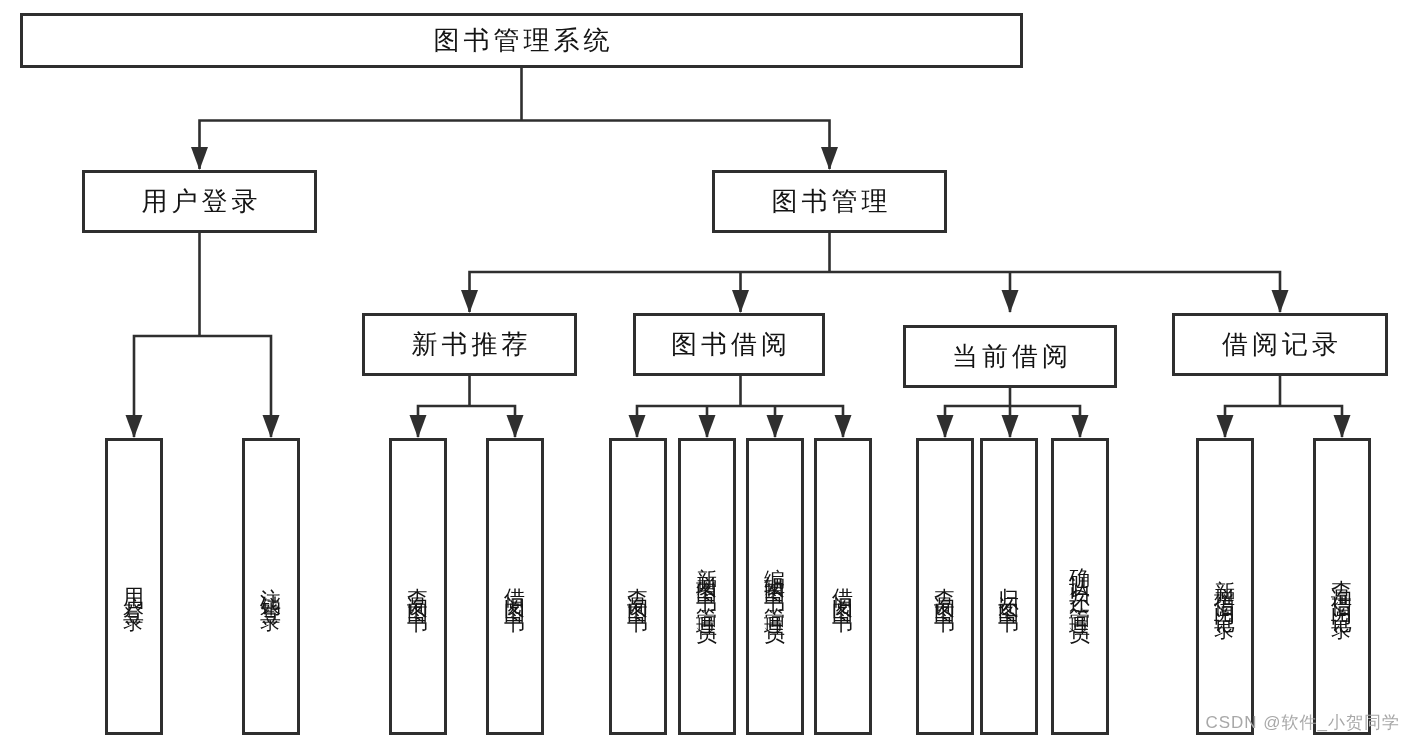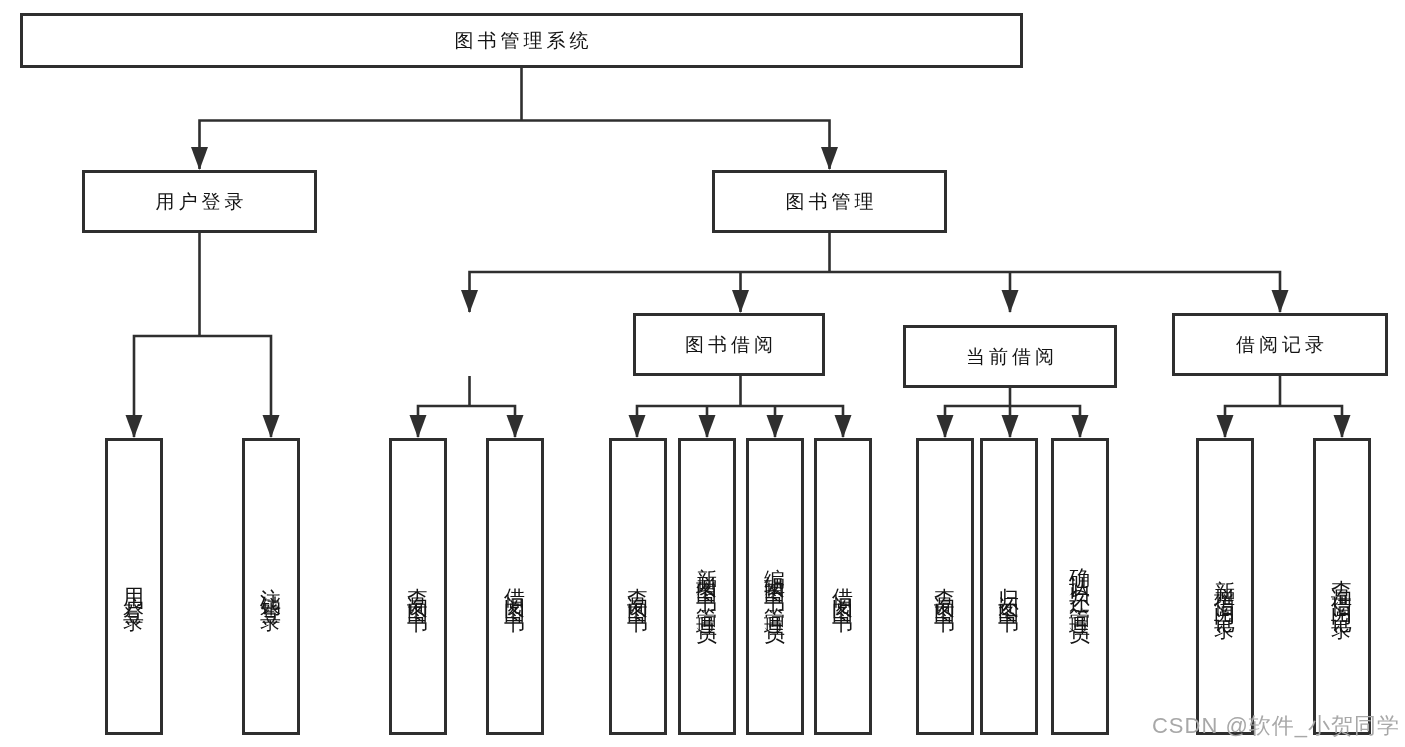--- a/index.html
+++ b/index.html
@@ -31,21 +31,21 @@
     display: flex;
     align-items: center;
     justify-content: center;
     z-index: 2;
     color: #141414;
   }
   .node.h {
     height: 63px;
   }
   .node.h .label {
-    font-size: 19px;
+    font-size: 26px;
     letter-spacing: 4px;
     white-space: nowrap;
     text-indent: 4px;
   }
   .node.root {
     left: 20px;
     top: 13px;
     width: 1003px;
     height: 55px;
   }
@@ -58,21 +58,21 @@
     writing-mode: vertical-rl;
     text-orientation: upright;
     font-size: 21px;
     letter-spacing: 8px;
     line-height: 1;
   }
   .watermark {
     position: absolute;
     right: 5px;
     top: 711px;
-    font-size: 22px;
+    font-size: 17px;
     letter-spacing: 1px;
     color: #a8a8a8;
     z-index: 5;
     white-space: nowrap;
   }
 </style>
 </head>
 <body>
 
 <div class="stage">
@@ -133,20 +133,23 @@
     <span class="label">图书管理系统</span>
   </div>
 
   <div class="node h" style="left:82px; top:170px; width:235px;">
     <span class="label">用户登录</span>
   </div>
   <div class="node h" style="left:712px; top:170px; width:235px;font-family:Liberation Serif, serif;">
     <span class="label">图书管理</span>
   </div>
 
+  <div class="node h" style="left:362px; top:313px; width:215px;">
+    <span class="label">新书推荐</span>
+  </div>
   <div class="node h" style="left:633px; top:313px; width:192px;">
     <span class="label">图书借阅</span>
   </div>
   <div class="node h" style="left:903px; top:313px; width:214px;margin-top:12px;">
     <span class="label">当前借阅</span>
   </div>
   <div class="node h" style="left:1172px; top:313px; width:216px;">
     <span class="label">借阅记录</span>
   </div>
 

